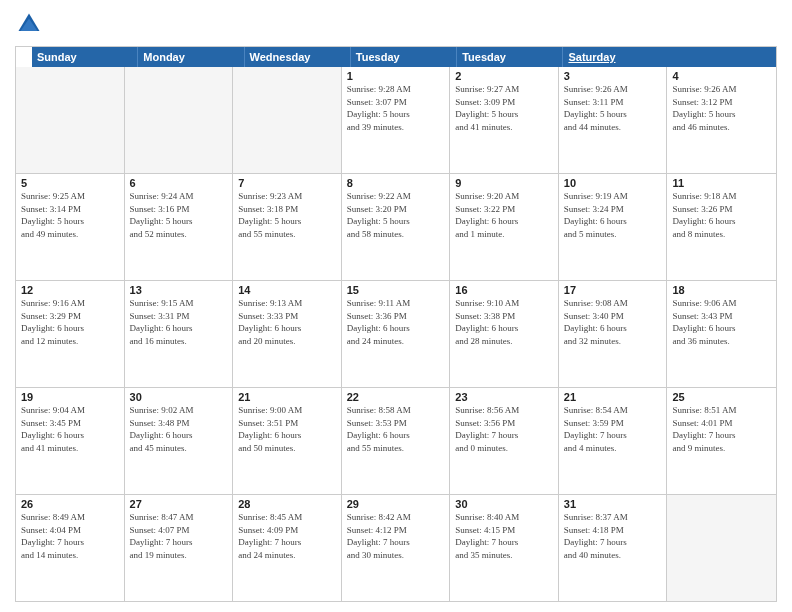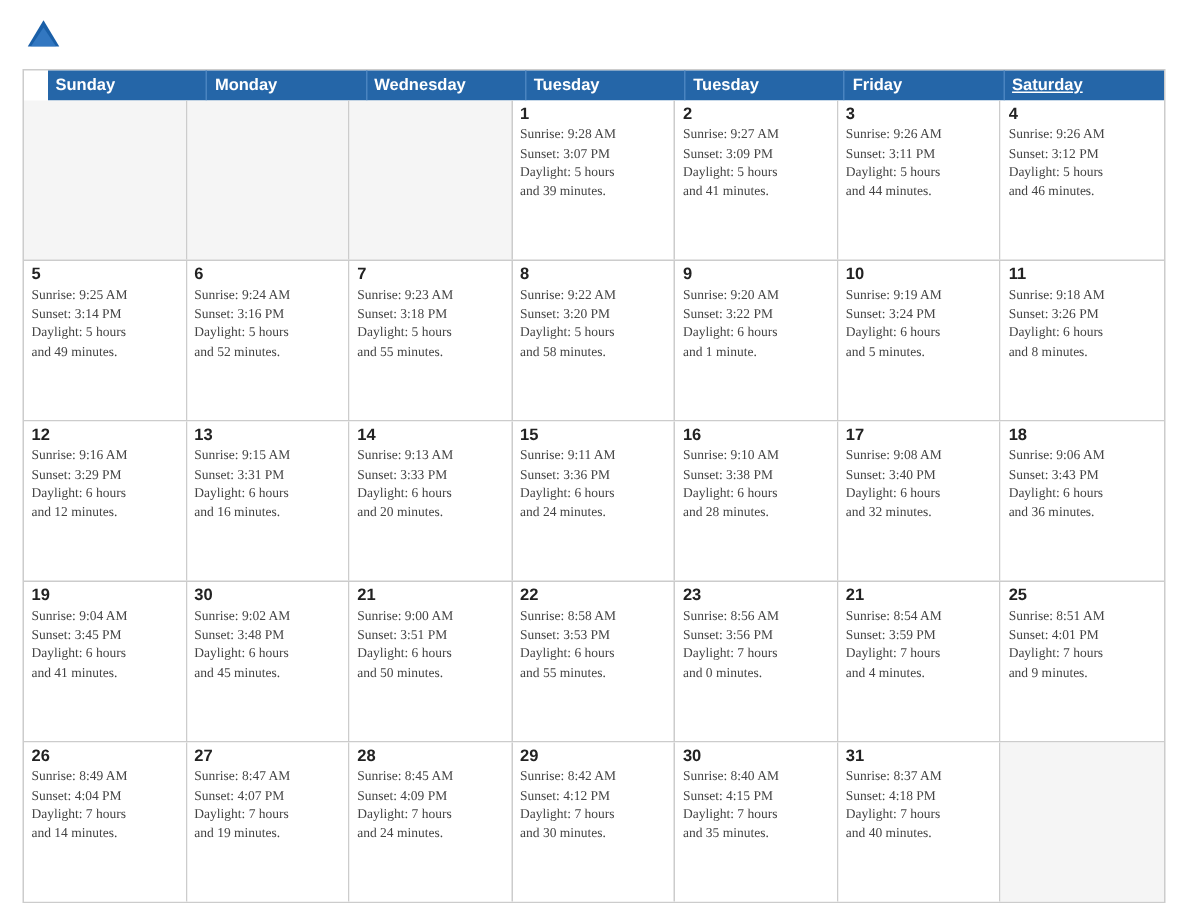--- a/index.html
+++ b/index.html
@@ -133,21 +133,20 @@
     </div>
   </div>
 
   <div class="calendar">
     <div class="cal-header">
     <div class="cal-header-cell">Sunday</div>
         <div class="cal-header-cell">Monday</div>
         <div class="cal-header-cell">Wednesday</div>
         <div class="cal-header-cell">Tuesday</div>
         <div class="cal-header-cell">Tuesday</div>
-        <div class="cal-header-cell">Friday</div>
         <div class="cal-header-cell">Saturday</div>
       </div>
     <div class="cal-body">
     <div class="cal-row">
           <div class="cal-cell empty"></div>
           <div class="cal-cell empty"></div>
           <div class="cal-cell empty"></div>
           <div class="cal-cell">
             <div class="day-num">1</div>
             <div class="day-info">Sunrise: 9:28 AM<br>Sunset: 3:07 PM<br>Daylight: 5 hours<br>and 39 minutes.</div>

